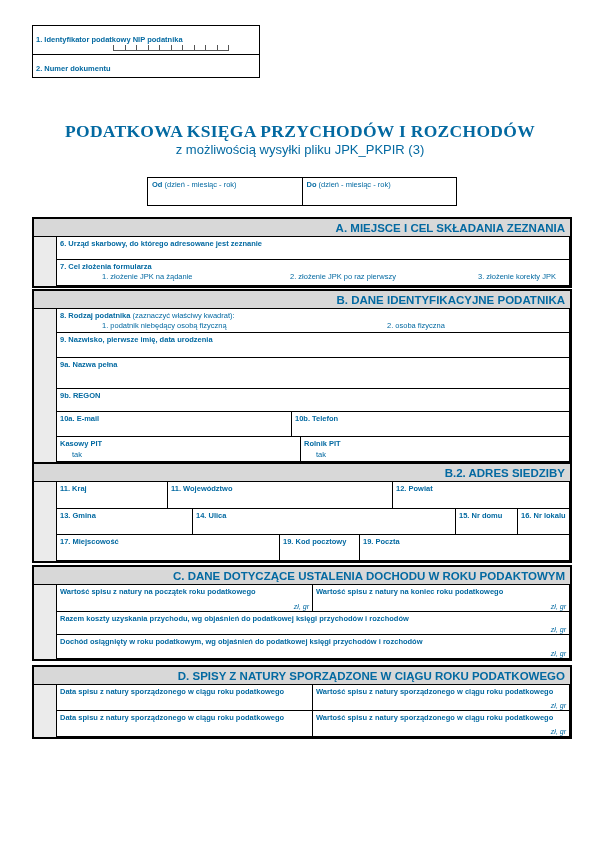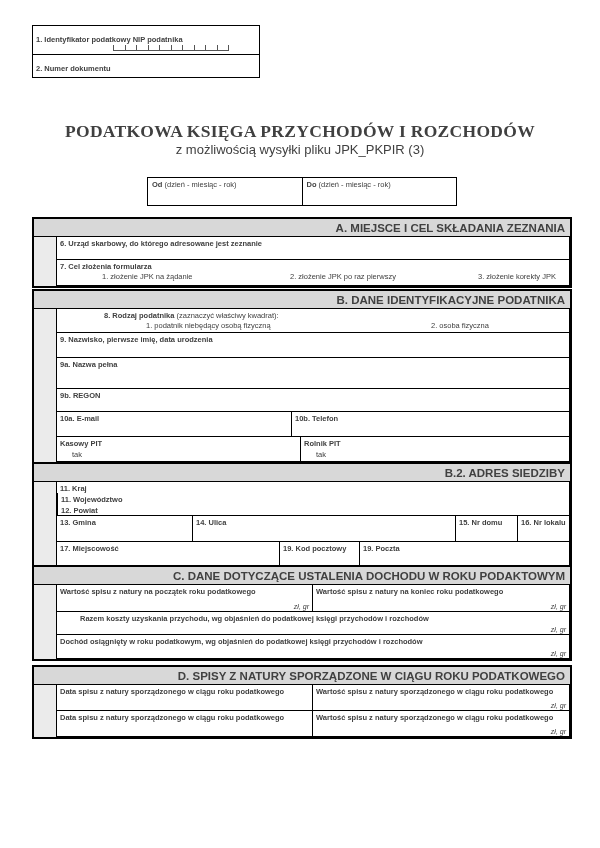--- a/index.html
+++ b/index.html
@@ -1,18 +1,18 @@
 <!DOCTYPE html>
 <html><head>
 <meta charset="utf-8">
 <style>
   html,body { margin:0; padding:0; background:#fff; }
   .page {
     position:relative; width:600px; height:848px; background:#fff;
-    font-family:"Liberation Sans", sans-serif; color:#404040; overflow:hidden;
+    font-family:"Liberation Sans", sans-serif; color:#0369a1; overflow:hidden;
   }
 
   
   .idbox { position:absolute; left:32px; top:25px; width:226px; border:1.5px solid #000; }
   .idcell1 { height:26px; border-bottom:1.5px solid #000; padding:2px 3px 0 3px; position:relative; }
   .idcell2 { height:20px; padding:2px 3px 0 3px; }
   .flabel-sm { font-size:7.5px; font-weight:bold; }
   .nipdigits { position:absolute; left:80px; top:19px; display:flex; }
   .nipdigits span { width:10.5px; height:5px; border-left:1px solid #555; border-bottom:1px solid #555; }
   .nipdigits span:last-child { border-right:1px solid #555; }
@@ -98,21 +98,21 @@
           <span style="left:233px;">2. złożenie JPK po raz pierwszy</span>
           <span style="left:413px;padding-left:8px;">3. złożenie korekty JPK</span>
         </div>
       </div>
     </div>
   </div>
 
   <div class="section" style="top:289px;">
     <div class="sheader">B. DANE IDENTYFIKACYJNE PODATNIKA</div>
     <div class="sbody">
-      <div class="frow" style="min-height:22px;padding-left:44px;">
+      <div class="frow" style="min-height:22px;">
         <div class="flabel">
           <span>8. Rodzaj podatnika </span><span class="fhint">(zaznaczyć właściwy kwadrat):</span>
         </div>
         <div class="optline">
           <span style="left:45px;">1. podatnik niebędący osobą fizyczną</span>
           <span style="left:330px;">2. osoba fizyczna</span>
         </div>
       </div>
       <div class="frow" style="min-height:24px;">
         <div class="flabel">9. Nazwisko, pierwsze imię, data urodzenia</div>
@@ -140,21 +140,21 @@
           <div class="flabel">Rolnik PIT</div>
           <div class="tak">tak</div>
         </div>
       </div>
     </div>
   </div>
 
   <div class="section" style="top:462px;">
     <div class="sheader">B.2. ADRES SIEDZIBY</div>
     <div class="sbody">
-      <div class="frow split" style="min-height:26px;flex-direction:column;">
+      <div class="frow split" style="min-height:26px;">
         <div class="fcell" style="width:110px;">
           <div class="flabel">11. Kraj</div>
         </div>
         <div class="fcell" style="width:224px;">
           <div class="flabel">11. Województwo</div>
         </div>
         <div class="fcell" style="flex:1;">
           <div class="flabel">12. Powiat</div>
         </div>
       </div>
@@ -192,21 +192,21 @@
       <div class="frow split" style="min-height:26px;">
         <div class="fcell" style="width:255px;">
           <div class="flabel">Wartość spisu z natury na początek roku podatkowego</div>
           <span class="cur">zł, gr</span>
         </div>
         <div class="fcell" style="flex:1;">
           <div class="flabel">Wartość spisu z natury na koniec roku podatkowego</div>
           <span class="cur">zł, gr</span>
         </div>
       </div>
-      <div class="frow" style="min-height:22px;padding-left:20px;">
+      <div class="frow" style="min-height:22px;">
         <div class="flabel">Razem koszty uzyskania przychodu, wg objaśnień do podatkowej księgi przychodów i rozchodów</div>
         <span class="cur">zł, gr</span>
       </div>
       <div class="frow" style="min-height:23px;">
         <div class="flabel">Dochód osiągnięty w roku podatkowym, wg objaśnień do podatkowej księgi przychodów i rozchodów</div>
         <span class="cur">zł, gr</span>
       </div>
     </div>
   </div>
 

